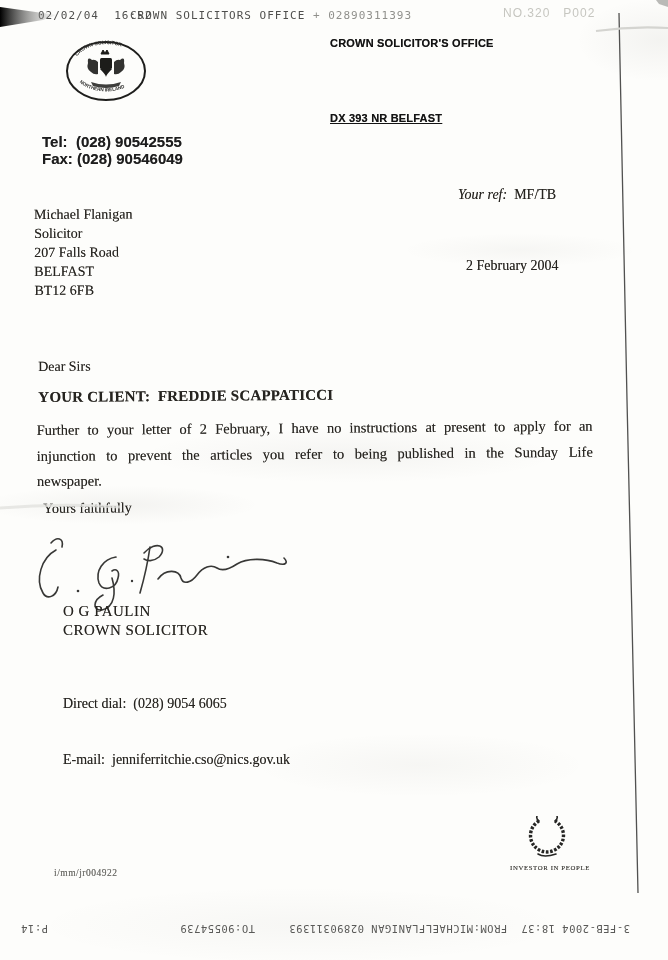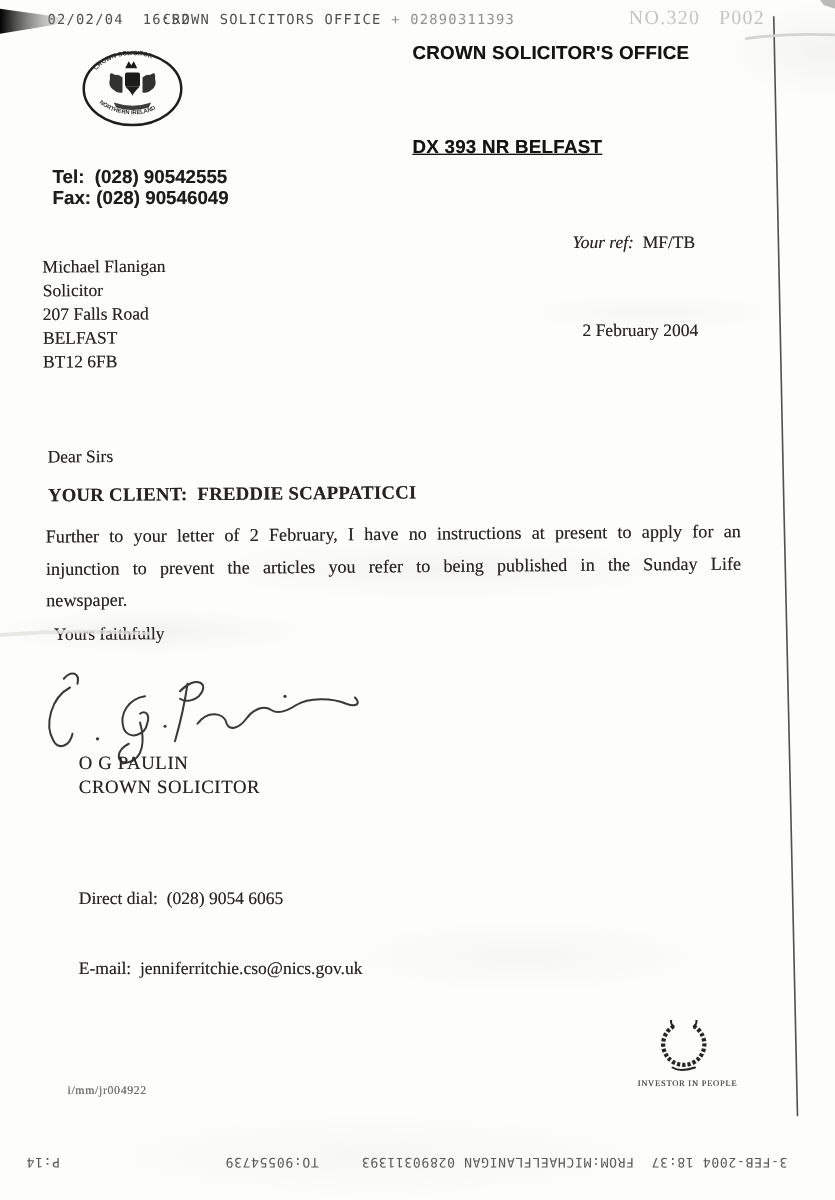--- a/index.html
+++ b/index.html
@@ -12,23 +12,23 @@
       radial-gradient(ellipse 240px 46px at 420px 765px, rgba(60,55,45,0.035), transparent 70%),
       radial-gradient(ellipse 170px 24px at 520px 250px, rgba(60,55,45,0.035), transparent 70%),
       radial-gradient(ellipse 380px 55px at 300px 925px, rgba(60,55,45,0.03), transparent 70%),
       radial-gradient(ellipse 120px 60px at 660px 40px, rgba(60,55,45,0.05), transparent 70%),
       #fdfdfb;
   }
   .abs{position:absolute;}
   
   .faxline{font-family:"DejaVu Sans Mono", monospace;font-size:11px;letter-spacing:1px;color:#4f4f4d;white-space:pre;}
   .faxnum{color:#90908c;}
-  .faxref{font-family:Liberation Serif, serif;font-size:16px;letter-spacing:1px;color:#c6c6c0;white-space:pre;}
+  .faxref{font-family:Liberation Sans, sans-serif;font-size:12px;letter-spacing:1px;color:#c6c6c0;white-space:pre;}
   
-  .lh{font-family:"Liberation Sans", sans-serif;font-weight:700;font-size:15px;line-height:18px;color:#141414;letter-spacing:.2px;text-shadow:0 0 .5px rgba(0,0,0,.6);}
+  .lh{font-family:"Liberation Sans", sans-serif;font-weight:700;font-size:11px;line-height:18px;color:#141414;letter-spacing:.2px;text-shadow:0 0 .5px rgba(0,0,0,.6);}
   .telfax{font-family:"Liberation Sans", sans-serif;font-weight:700;font-size:15px;line-height:17px;color:#1d1d1d;text-shadow:0 0 .4px rgba(0,0,0,.5);white-space:pre;}
   
   .ser{font-size:14px;color:#262420;text-shadow:0 0 .45px rgba(40,36,30,.55);}
   .recipient{line-height:19px;transform:rotate(-.3deg);transform-origin:left top;}
   .refrow{font-size:14px;}
   .refrow .lbl{font-style:italic;}
   .letter-main{left:0;top:355px;width:668px;height:260px;transform:rotate(-.45deg);transform-origin:40px 0;}
   .subject{font-weight:700;font-size:15px;letter-spacing:.2px;white-space:pre;}
   .para{width:556px;font-size:14.5px;line-height:25.5px;word-spacing:1.5px;}
   .para .jl{text-align:justify;text-align-last:justify;}
@@ -120,21 +120,21 @@
     <circle cx="100" cy="51" r="1.2"></circle>
     <circle cx="196" cy="27" r="1.3"></circle>
   </g>
 </svg>
 
 <div class="abs ser sigblock" style="left:63px;top:602px;">
   <div>O G PAULIN</div>
   <div>CROWN SOLICITOR</div>
 </div>
 
-<div class="abs ser contact" style="left:63px;top:674px;">
+<div class="abs ser contact" style="left:63px;top:658px;">
   <div>Direct dial:  (028) 9054 6065</div>
   <div>E-mail:  jenniferritchie.cso@nics.gov.uk</div>
 </div>
 
 <svg class="abs" style="left:512px;top:816px;" width="70" height="46" viewBox="0 0 70 46">
   <g fill="none" stroke="#262624" stroke-width="3.4" stroke-dasharray="2.6 1.6">
     <path d="M 27,5 A 16.5,16.5 0 1 0 43,5"></path>
   </g>
   <g fill="none" stroke="#262624" stroke-width="1.6" stroke-linecap="round">
     <path d="M27,5 q-3,-2 -2,-5"></path>

